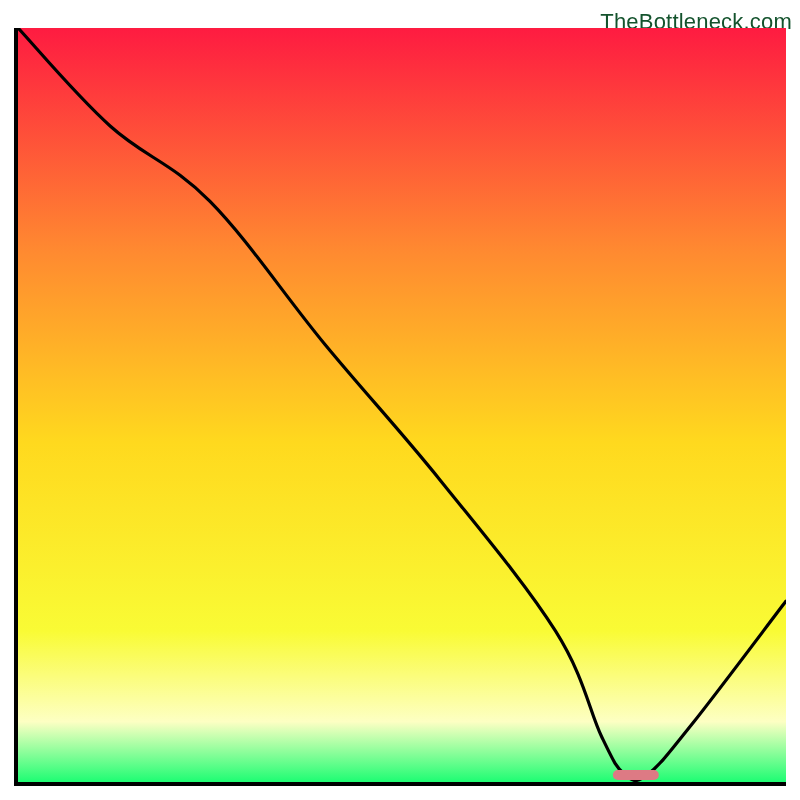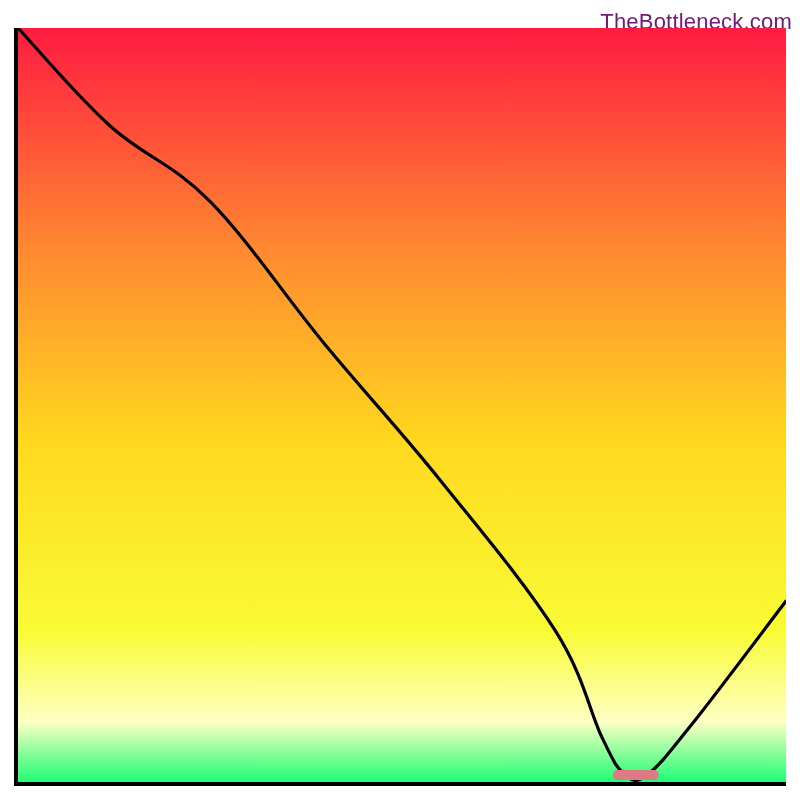--- a/index.html
+++ b/index.html
@@ -9,21 +9,21 @@
     width: 800px;
     height: 800px;
     background: #fff;
   }
   .watermark {
     position: absolute;
     top: 9px;
     right: 8px;
     font-family: Arial, Helvetica, sans-serif;
     font-size: 22px;
-    color: #701a75;
+    color: #14532d;
     letter-spacing: 0.2px;
     pointer-events: none;
   }
   .plot-frame {
     position: absolute;
     left: 14px;
     top: 28px;
     width: 772px;  
     height: 758px; 
     border-left: 4px solid #000;

